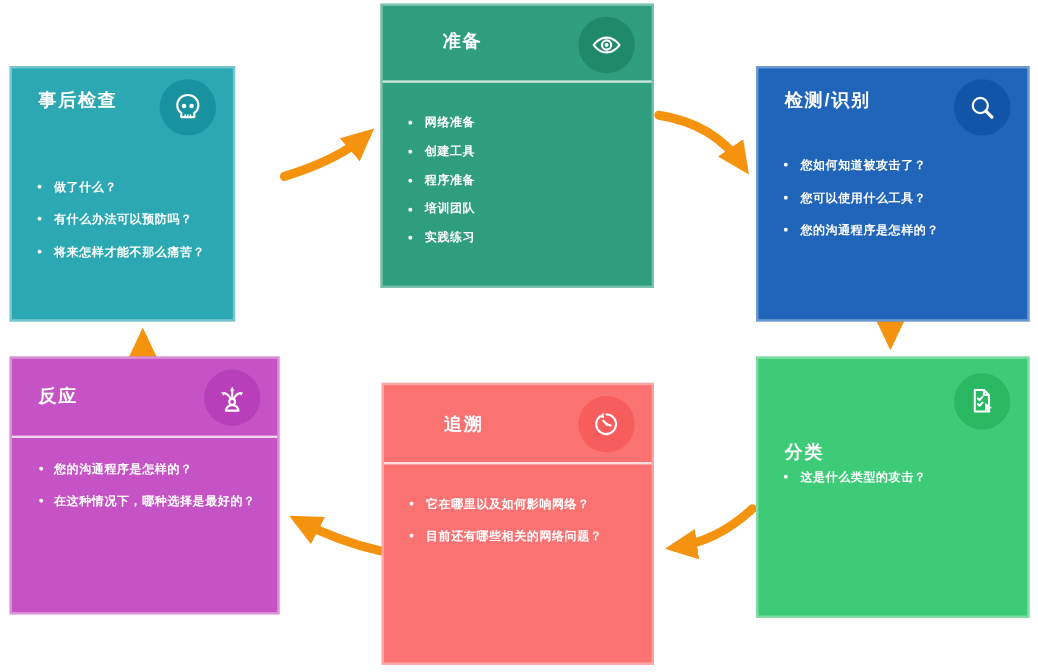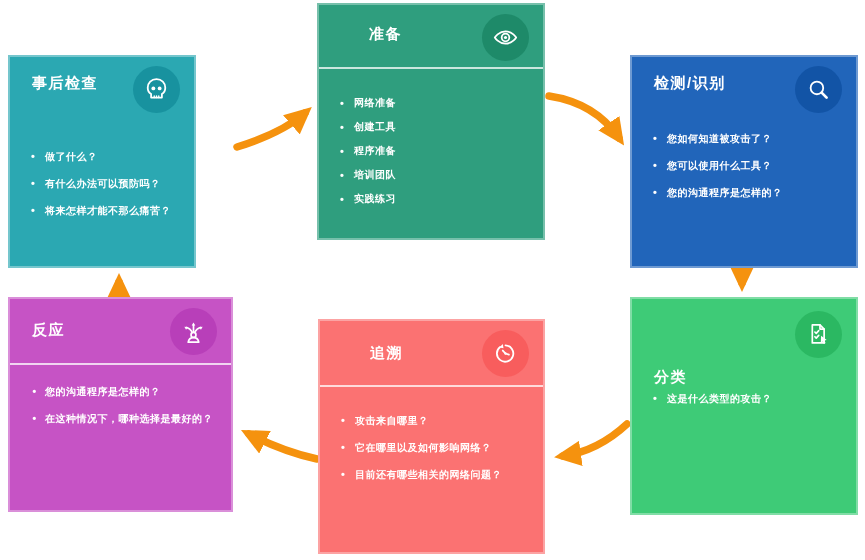--- a/index.html
+++ b/index.html
@@ -141,21 +141,20 @@
     <div class="divider"></div>
     <div class="icon-circle">
       <svg viewBox="0 0 24 24" stroke="#fff" stroke-width="1.6" fill="none" stroke-linecap="round">
         <path d="M7.2 6.2 A7.3 7.3 0 1 0 12 4.7"></path>
         <path d="M9.6 3.6 L6.6 6.6 L10.2 7.4 z" fill="#fff" stroke="none"></path>
         <path d="M12 12 L9.6 9.4 M12 12 L15 13"></path>
         <circle cx="12" cy="12" r="1.1" fill="#fff" stroke="none"></circle>
       </svg>
     </div>
     <ul class="box-items">
-      <li>攻击来自哪里？</li>
       <li>它在哪里以及如何影响网络？</li>
       <li>目前还有哪些相关的网络问题？</li>
     </ul>
   </div>
 
   <div class="box" id="box-response">
     <div class="box-title">反应</div>
     <div class="divider"></div>
     <div class="icon-circle">
       <svg viewBox="0 0 24 24" stroke="#fff" stroke-width="1.5" fill="none" stroke-linecap="round" stroke-linejoin="round">

